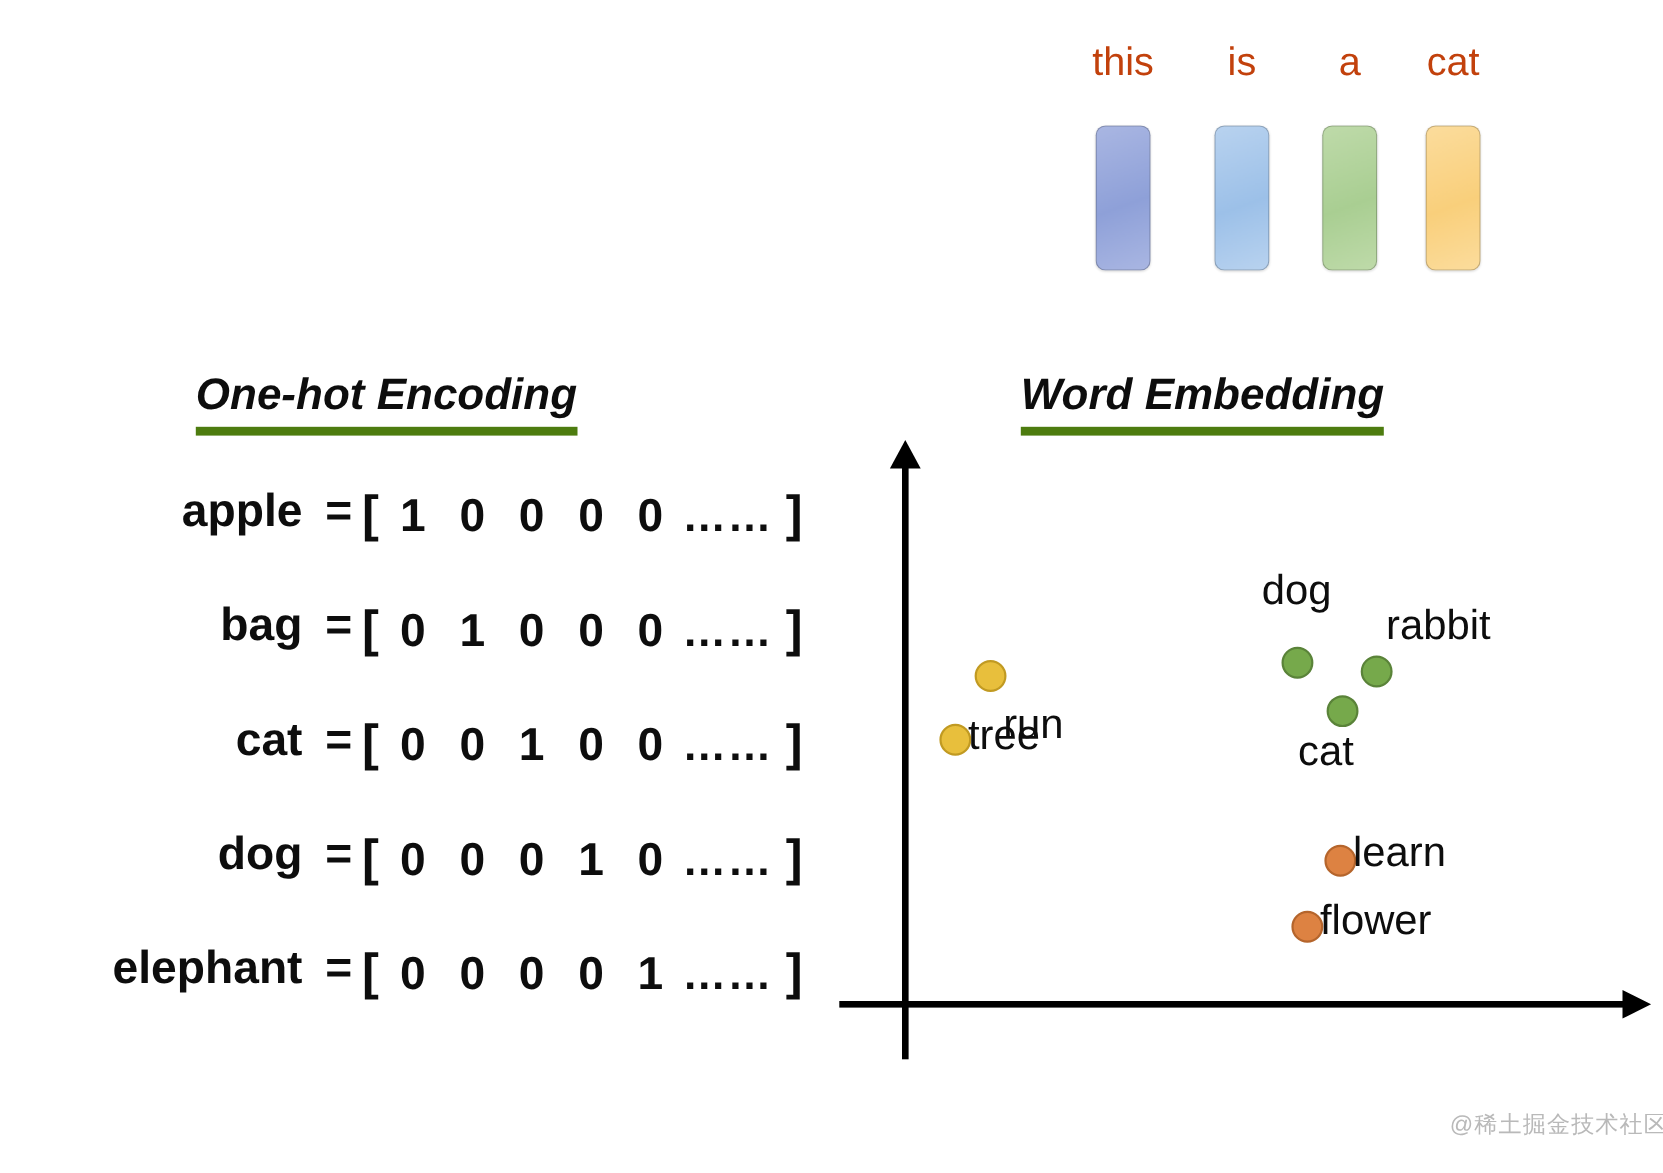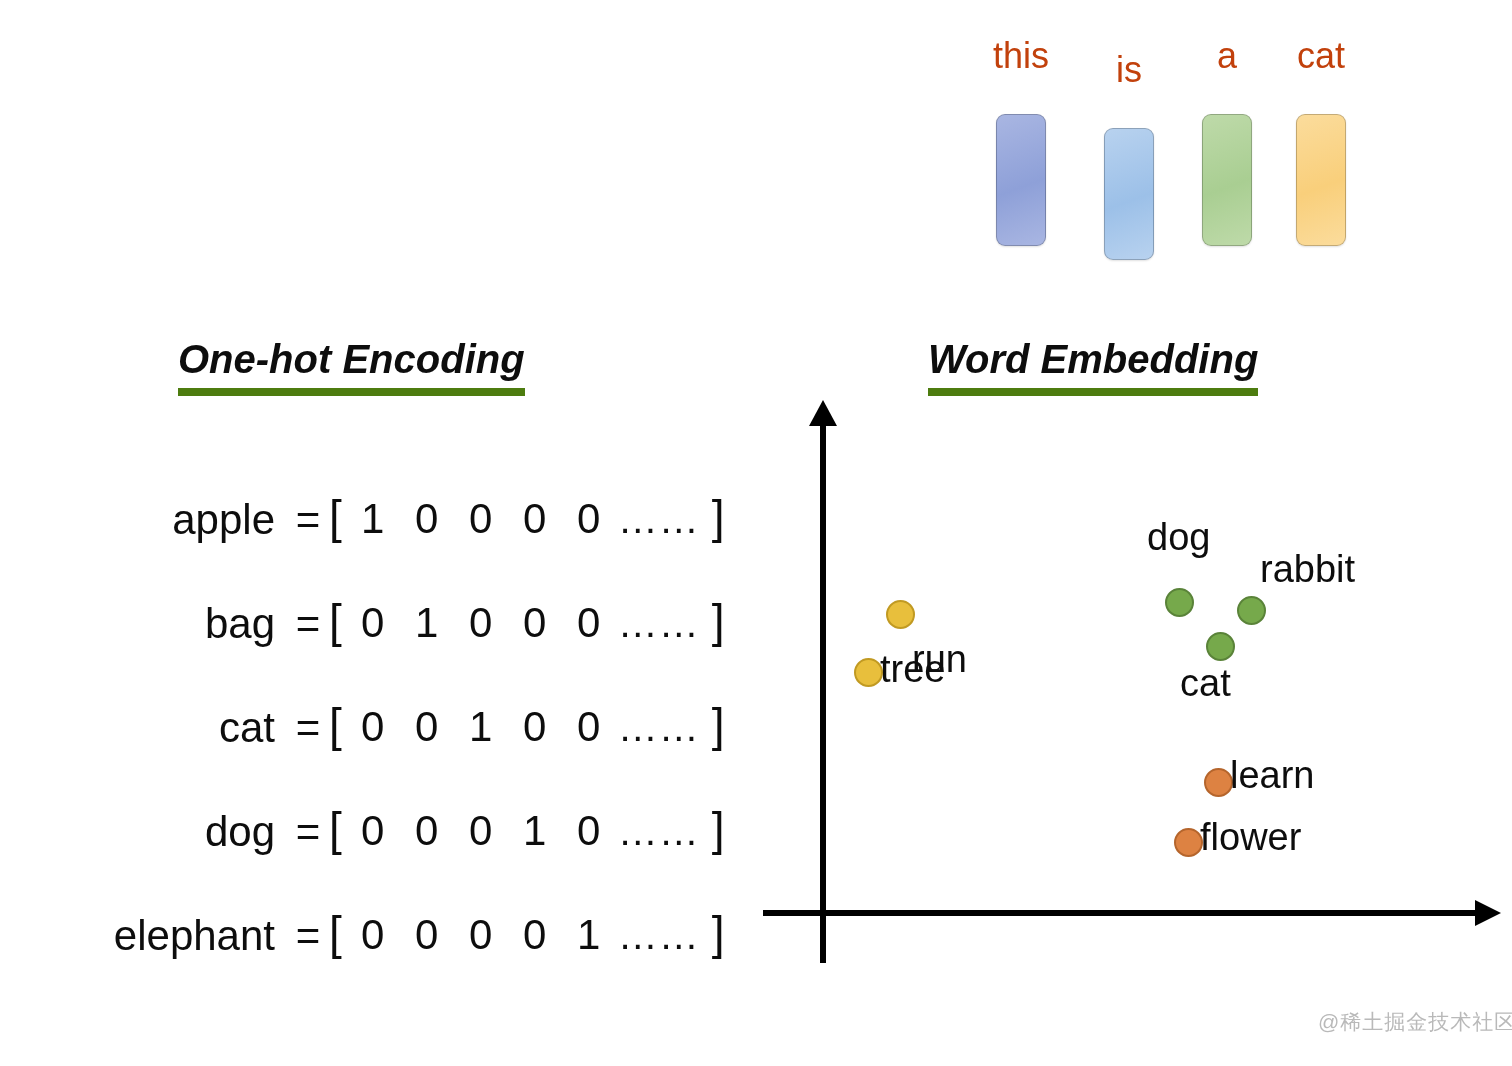--- a/index.html
+++ b/index.html
@@ -35,22 +35,22 @@
     position:absolute;font-size:40px;font-weight:700;font-style:italic;
     color:#0d0d0d;white-space:nowrap;padding-bottom:7px;
     border-bottom:8px solid #4d7c0f;line-height:1.08;
   }
   #onehot-head{left:178px;top:338px;}
   #embed-head{left:928px;top:338px;}
 
   
   .onehot-list{position:absolute;left:40px;top:440px;width:720px;}
   .oh-row{
-    display:flex;align-items:flex-end;height:104px;
-    font-size:42px;font-weight:400;color:#0d0d0d;
+    display:flex;align-items:flex-start;height:104px;
+    font-size:42px;font-weight:700;color:#0d0d0d;
   }
   .oh-word{width:235px;text-align:right;padding-right:16px;}
   .oh-eq{width:34px;text-align:center;}
   .oh-vec{display:flex;align-items:baseline;}
   .oh-br{font-size:46px;padding:0 4px;}
   .oh-digit{width:54px;text-align:center;}
   .oh-dots{font-size:40px;letter-spacing:1px;padding-left:2px;padding-right:8px;}
 
   
   .scatter{position:absolute;left:760px;top:400px;width:745px;height:560px;}
@@ -88,21 +88,21 @@
 <body>
 
 <div class="slide">
 
 
   <div class="sentence" id="sentence-group">
       <div class="word-col" style="left: 0px;">
         <span class="word-label">this</span>
         <div class="vec-block" style="background: linear-gradient(160deg, rgb(169, 182, 226) 0%, rgb(142, 160, 216) 55%, rgb(169, 182, 226) 100%);"></div>
       </div>
-      <div class="word-col" style="left: 108px; margin-top: 14px;">
+      <div class="word-col" style="left: 108px;">
         <span class="word-label">is</span>
         <div class="vec-block" style="background: linear-gradient(160deg, rgb(184, 210, 239) 0%, rgb(156, 192, 232) 55%, rgb(184, 210, 239) 100%);"></div>
       </div>
       <div class="word-col" style="left: 206px;">
         <span class="word-label">a</span>
         <div class="vec-block" style="background: linear-gradient(160deg, rgb(190, 218, 169) 0%, rgb(169, 206, 146) 55%, rgb(190, 218, 169) 100%);"></div>
       </div>
       <div class="word-col" style="left: 300px;">
         <span class="word-label">cat</span>
         <div class="vec-block" style="background: linear-gradient(160deg, rgb(251, 220, 156) 0%, rgb(249, 207, 123) 55%, rgb(251, 220, 156) 100%);"></div>

